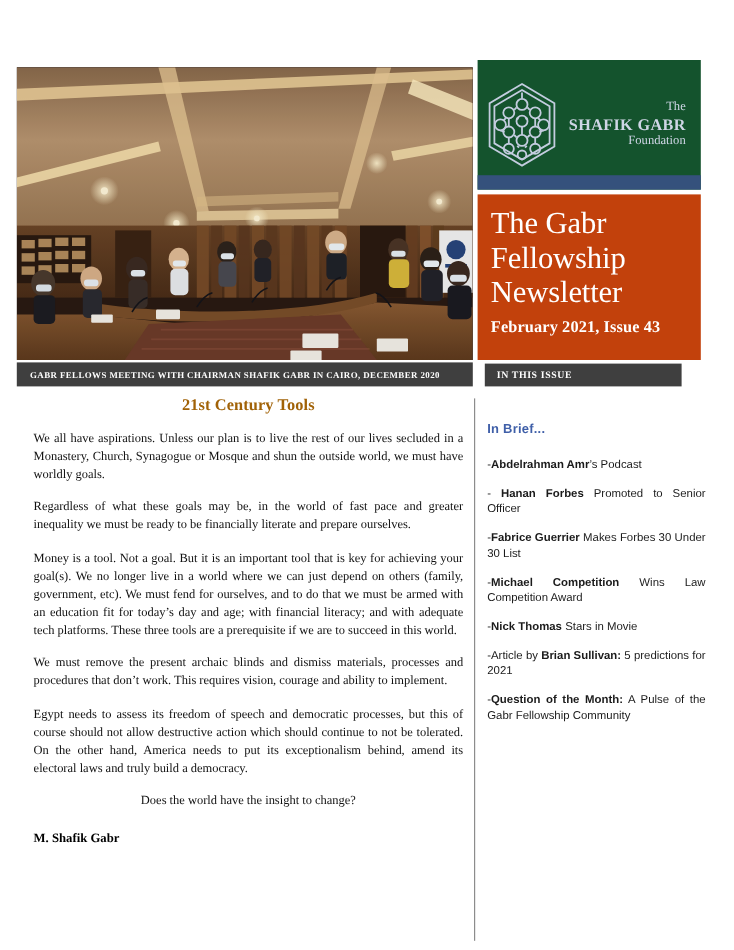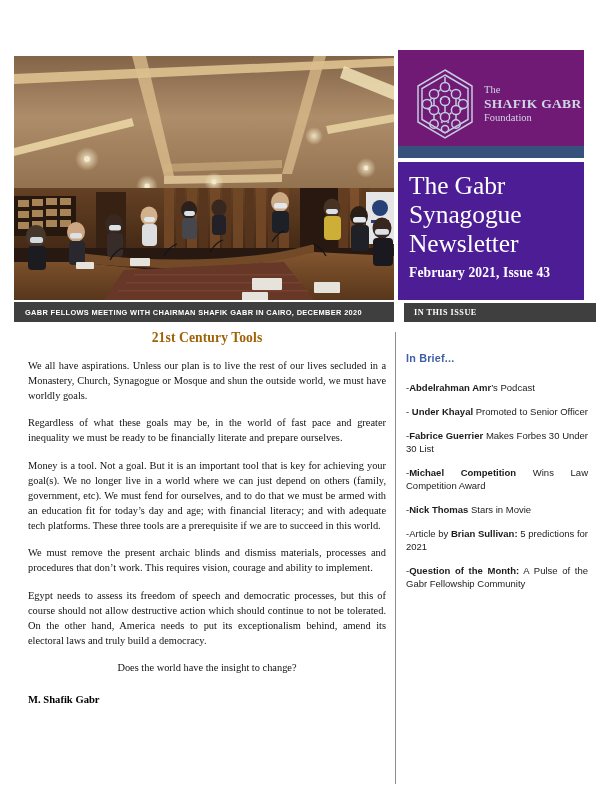--- a/index.html
+++ b/index.html
@@ -34,40 +34,41 @@
     left: 14px;
     top: 302px;
     width: 380px;
     height: 20px;
     background: #3f3f3f;
     display: flex;
     align-items: center;
   }
   .caption-bar .caption-text {
     color: #ffffff;
-    font-family: Liberation Sans, sans-serif;
+    font-family: Liberation Serif, serif;
     font-size: 7.4px;
     font-weight: 700;
     letter-spacing: 0.35px;
     padding-left: 11px;
     white-space: nowrap;
   }
 
   
   .logo-block {
     position: absolute;
     left: 398px;
     top: 50px;
     width: 186px;
     height: 108px;
-    background: #701a75;
+    background: #14532d;
     display: flex;
     align-items: center;
-    padding-left: 16px;
+    padding-left: 6px;
     box-sizing: border-box;
+    text-align: right;
   }
   .logo-block .band {
     position: absolute;
     left: 0; right: 0; bottom: 0;
     height: 12px;
     background: #35517c;
   }
   .logo-mark { width: 62px; height: 72px; flex: 0 0 62px; }
   .logo-mark svg { display: block; width: 100%; height: 100%; }
   .logo-words {
@@ -79,21 +80,21 @@
   .logo-words .lw-the { font-size: 10.5px; }
   .logo-words .lw-name { font-size: 13.5px; font-weight: 700; letter-spacing: .3px; }
   .logo-words .lw-found { font-size: 10.5px; }
 
   .title-block {
     position: absolute;
     left: 398px;
     top: 162px;
     width: 186px;
     height: 138px;
-    background: #4c1d95;
+    background: #c2410c;
     box-sizing: border-box;
     padding: 9px 8px 0 11px;
   }
   .title-block .nl-title {
     color: #ffffff;
     font-family: "Liberation Serif", serif;
     font-size: 25.5px;
     font-weight: 400;
     line-height: 1.14;
     letter-spacing: -0.1px;
@@ -104,21 +105,21 @@
     font-size: 13.6px;
     font-weight: 700;
     margin-top: 7px;
     letter-spacing: .1px;
   }
 
   .issue-bar {
     position: absolute;
     left: 404px;
     top: 303px;
-    width: 192px;
+    width: 164px;
     height: 19px;
     background: #3f3f3f;
     display: flex;
     align-items: center;
   }
   .issue-bar .issue-text {
     color: #ffffff;
     font-family: "Liberation Serif", serif;
     font-size: 8.2px;
     font-weight: 700;
@@ -404,21 +405,21 @@
     <div class="lw-the">The</div>
     <div class="lw-name">SHAFIK GABR</div>
     <div class="lw-found">Foundation</div>
   </div>
   <div class="band"></div>
 </div>
 
 <div class="title-block">
   <div class="nl-title">
     <div>The Gabr</div>
-    <div>Synagogue</div>
+    <div>Fellowship</div>
     <div>Newsletter</div>
   </div>
   <div class="nl-issue">February 2021, Issue 43</div>
 </div>
 
 <div class="issue-bar">
   <span class="issue-text">IN THIS ISSUE</span>
 </div>
 
 <div class="v-rule"></div>
@@ -431,20 +432,20 @@
   <p>We must remove the present archaic blinds and dismiss materials, processes and procedures that don’t work. This requires vision, courage and ability to implement.</p>
   <p>Egypt needs to assess its freedom of speech and democratic processes, but this of course should not allow destructive action which should continue to not be tolerated. On the other hand, America needs to put its exceptionalism behind, amend its electoral laws and truly build a democracy.</p>
   <p class="no-justify">Does the world have the insight to change?</p>
   <div class="signature">M. Shafik Gabr</div>
 </div>
 
 <div class="sidebar">
   <h2>In Brief...</h2>
   <div id="brief-list">
       <div class="brief-item flush"><span>-</span><b>Abdelrahman Amr</b><span>’s Podcast</span></div>
-      <div class="brief-item"><span>- </span><b>Under Khayal</b><span> Promoted to Senior Officer</span></div>
+      <div class="brief-item"><span>- </span><b>Hanan Forbes</b><span> Promoted to Senior Officer</span></div>
       <div class="brief-item"><span>-</span><b>Fabrice Guerrier</b><span> Makes Forbes 30 Under 30 List</span></div>
       <div class="brief-item"><span>-</span><b>Michael Competition</b><span> Wins Law Competition Award</span></div>
       <div class="brief-item flush"><span>-</span><b>Nick Thomas</b><span> Stars in Movie</span></div>
       <div class="brief-item"><span>-</span><span>Article by </span><b>Brian Sullivan:</b><span> 5 predictions for 2021</span></div>
       <div class="brief-item"><span>-</span><b>Question of the Month:</b><span> A Pulse of the Gabr Fellowship Community</span></div>
     </div>
 </div>
 
 </body></html>

